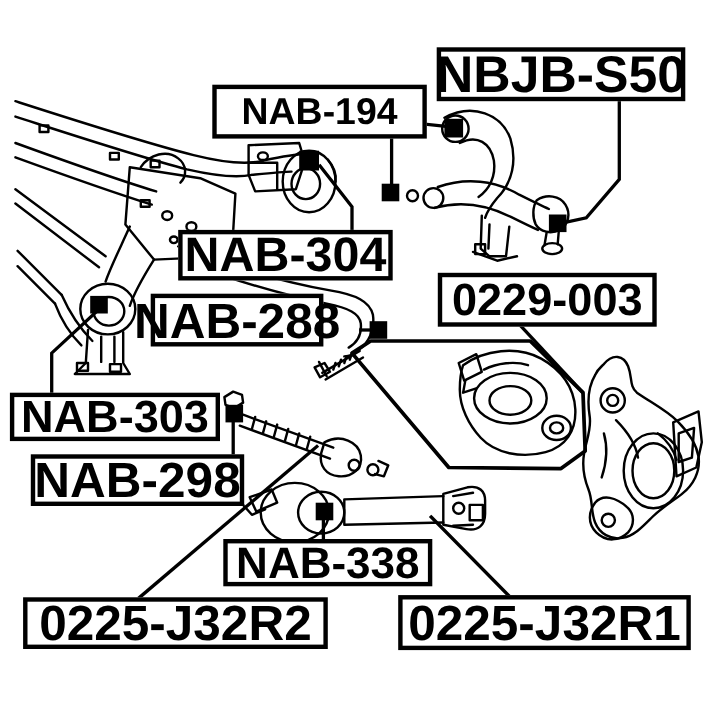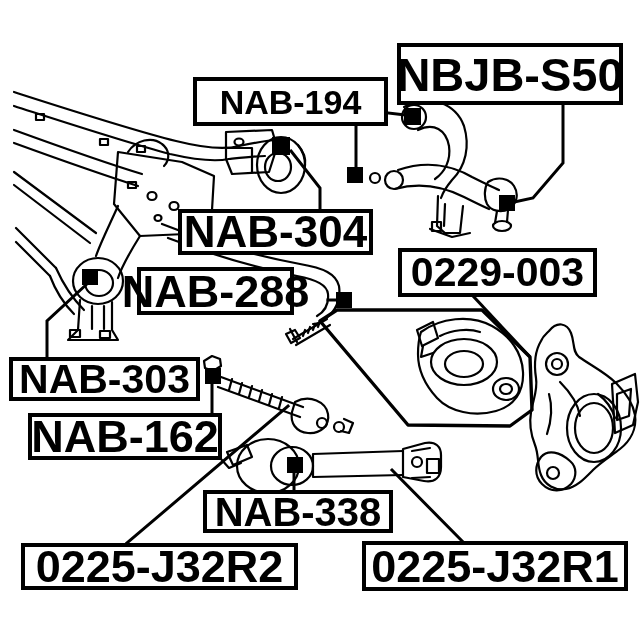--- a/index.html
+++ b/index.html
@@ -163,24 +163,24 @@
         <rect x="499" y="195" width="16" height="16" class="marker"></rect>
         <rect x="272" y="137" width="18" height="18" class="marker"></rect>
         <rect x="336" y="292" width="16" height="16" class="marker"></rect>
         <rect x="82" y="269" width="16" height="16" class="marker"></rect>
         <rect x="205" y="368" width="16" height="16" class="marker"></rect>
         <rect x="287" y="457" width="16" height="16" class="marker"></rect>
       </g>
   </svg>
 
   <div id="labels">
-      <div class="part-label" style="left: 397px; top: 43px; width: 226px; height: 62px; font-size: 47px;">NBJB-S50</div>
+      <div class="part-label" style="left: 397px; top: 43px; width: 226px; height: 49px; font-size: 47px;">NBJB-S50</div>
       <div class="part-label" style="left: 193px; top: 77px; width: 195px; height: 49px; font-size: 34px;">NAB-194</div>
-      <div class="part-label" style="left: 178px; top: 209px; width: 195px; height: 46px; font-size: 44px;">NAB-304</div>
+      <div class="part-label" style="left: 162px; top: 209px; width: 195px; height: 46px; font-size: 44px;">NAB-304</div>
       <div class="part-label" style="left: 137px; top: 267px; width: 157px; height: 48px; font-size: 45px;">NAB-288</div>
       <div class="part-label" style="left: 398px; top: 248px; width: 199px; height: 49px; font-size: 41px;">0229-003</div>
       <div class="part-label" style="left: 9px; top: 357px; width: 191px; height: 44px; font-size: 41px;">NAB-303</div>
-      <div class="part-label" style="left: 28px; top: 413px; width: 194px; height: 47px; font-size: 45px;">NAB-162</div>
+      <div class="part-label" style="left: 28px; top: 413px; width: 194px; height: 47px; font-size: 45px;">NAB-298</div>
       <div class="part-label" style="left: 203px; top: 490px; width: 190px; height: 43px; font-size: 40px;">NAB-338</div>
       <div class="part-label" style="left: 21px; top: 543px; width: 277px; height: 47px; font-size: 45px;">0225-J32R2</div>
       <div class="part-label" style="left: 362px; top: 541px; width: 266px; height: 50px; font-size: 45px;">0225-J32R1</div>
     </div>
 </div>
 
 </body></html>

